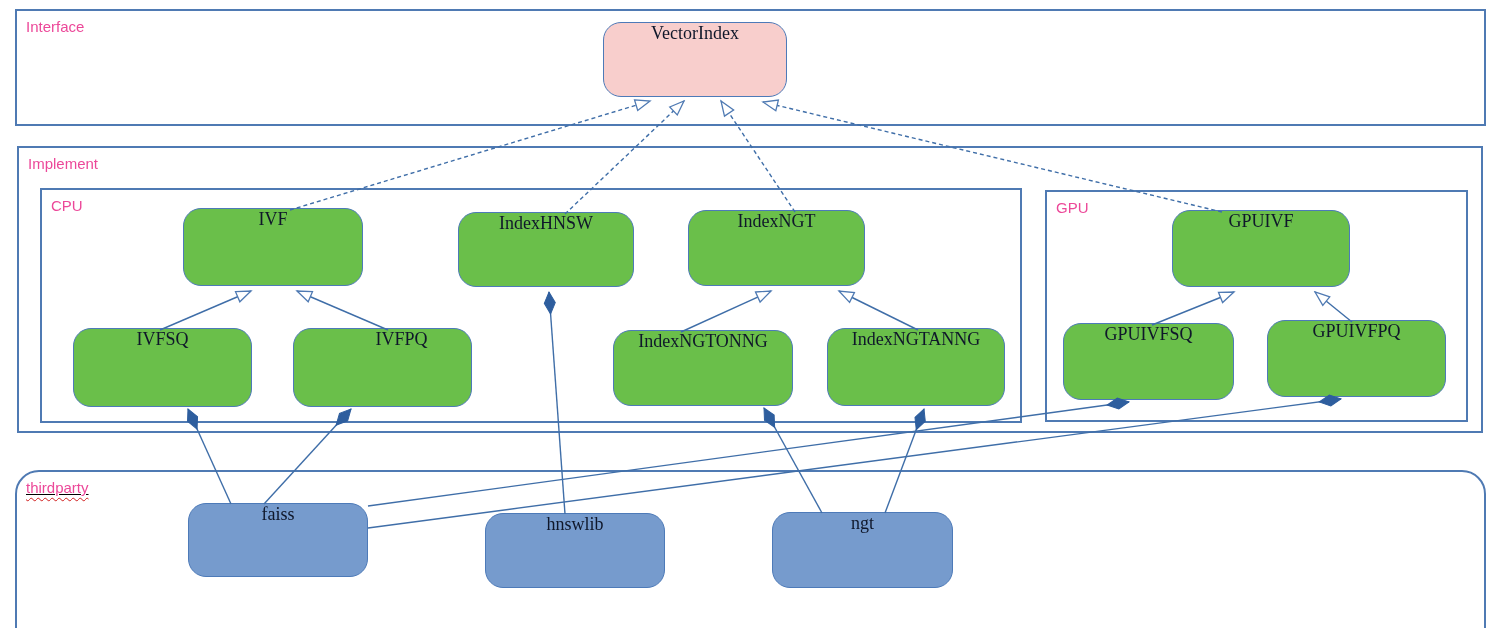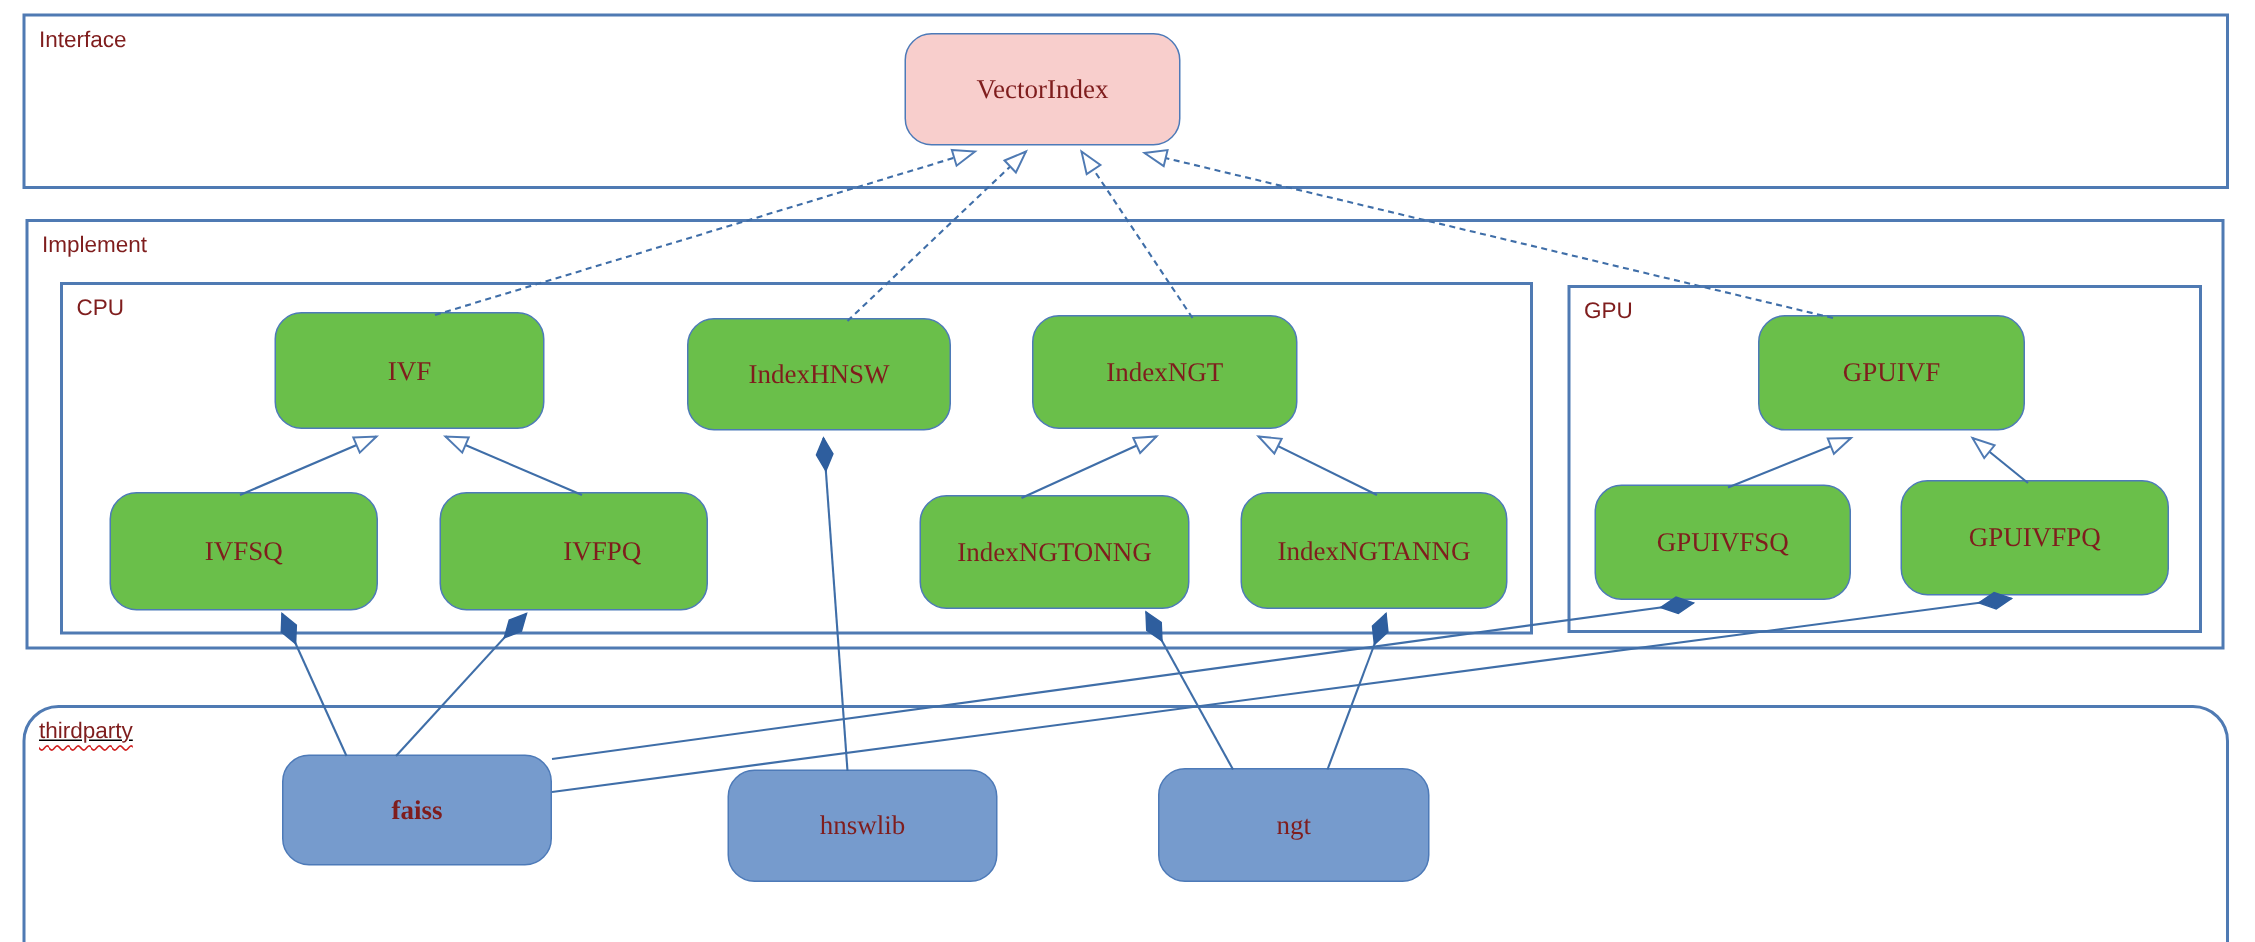--- a/index.html
+++ b/index.html
@@ -5,28 +5,28 @@
   html,body { margin:0; padding:0; background:#ffffff; }
   .stage {
     position:relative; width:1503px; height:628px; background:#ffffff;
     font-family:"Liberation Sans", sans-serif; overflow:hidden;
   }
   .container {
     position:absolute; border:2px solid #4f7ab3; background:#ffffff;
     box-sizing:border-box;
   }
   .container-label {
-    position:absolute; top:7px; left:9px; font-size:15px; color:#7f1d1d;
+    position:absolute; top:7px; left:9px; font-size:15px; color:#ec4899;
     font-family:"Liberation Sans", sans-serif; white-space:nowrap;
   }
   .node {
     position:absolute; box-sizing:border-box;
     border:1.6px solid #4d7ab8; border-radius:18px;
-    display:flex; align-items:center; justify-content:center;
-    font-family:"Liberation Serif", serif; font-size:18px; color:#7f1d1d;
+    display:flex; justify-content:center;
+    font-family:"Liberation Serif", serif; font-size:18px; color:#0f172a;
   }
   .node.green { background:#6abf4a; }
   .node.pink  { background:#f8cecc; }
   .node.blue  { background:#769bcd; }
   .edges { position:absolute; left:0; top:0; pointer-events:none; }
   .edge  { stroke:#3f6ea8; stroke-width:1.4; fill:none; }
   .edge.dashed { stroke-dasharray:4 3; }
   .u-black { text-decoration:underline; text-decoration-color:#000; }
   .u-wavy  { text-decoration:underline wavy #d02020; text-decoration-thickness:1px; text-underline-offset:4px; }
 </style>
@@ -92,21 +92,21 @@
   </div>
 
   <div class="node green" style="left:1063px; top:323px; width:171px; height:77px;">
     <span>GPUIVFSQ</span>
   </div>
 
   <div class="node green" style="left:1267px; top:320px; width:179px; height:77px;">
     <span>GPUIVFPQ</span>
   </div>
 
-  <div class="node blue" style="left:188px; top:503px; width:180px; height:74px;font-weight:bold;">
+  <div class="node blue" style="left:188px; top:503px; width:180px; height:74px;">
     <span>faiss</span>
   </div>
 
   <div class="node blue" style="left:485px; top:513px; width:180px; height:75px;">
     <span>hnswlib</span>
   </div>
 
   <div class="node blue" style="left:772px; top:512px; width:181px; height:76px;">
     <span>ngt</span>
   </div>

